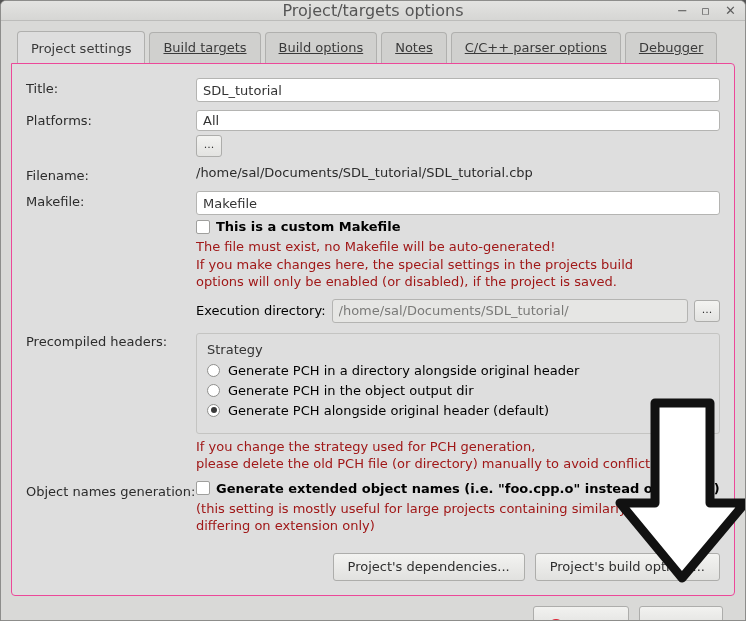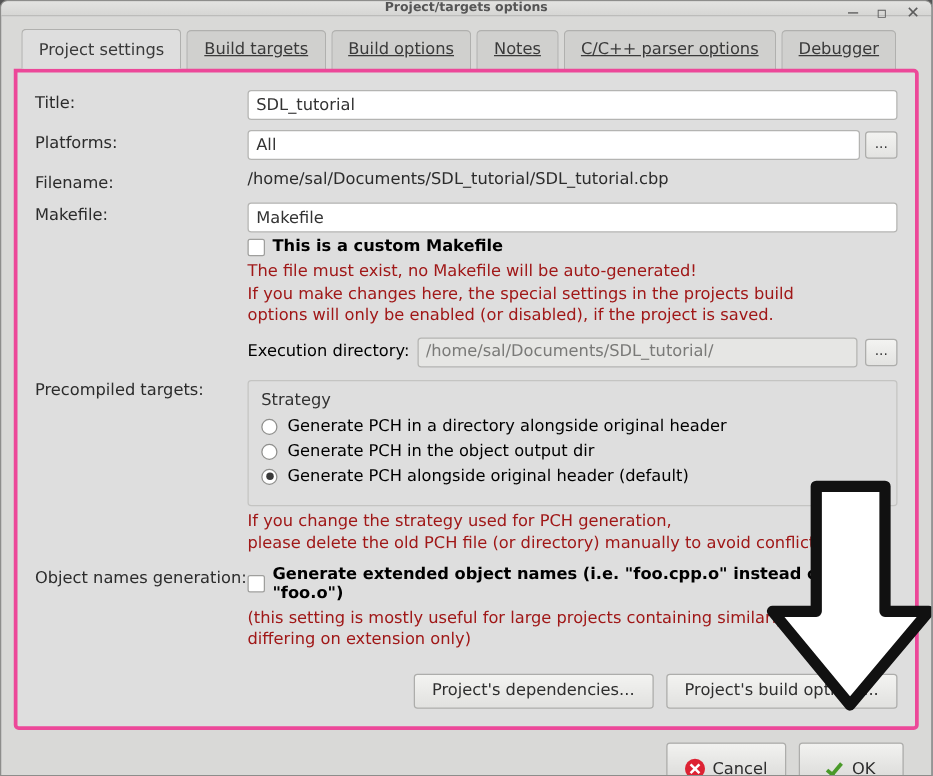--- a/index.html
+++ b/index.html
@@ -1,33 +1,33 @@
 <!DOCTYPE html>
 <html><head>
 <meta charset="utf-8">
 <style>
   * { box-sizing: border-box; font-family: "DejaVu Sans", "Liberation Sans", Arial, sans-serif; font-size: 13px; }
   body { margin:0; padding:0; background:#555; }
   .window { width:746px; height:621px; background:#d9d9d7; border:1px solid #8d8d8b; display:flex; flex-direction:column; border-radius:6px 6px 0 0; overflow:hidden;}
   .titlebar { height:28px; background:linear-gradient(#e3e3e1,#d6d6d4); border-bottom:1px solid #bcbcba; display:flex; align-items:center; justify-content:center; position:relative;}
-  .titlebar-text { color:#555; font-weight:bold; font-size:10px;}
+  .titlebar-text { color:#555; font-weight:normal; font-size:16px;}
   .titlebar-buttons { position:absolute; right:6px; top:3px; display:flex; gap:10px;}
   .tb-btn { width:14px; height:14px; color:#5c5c5c; cursor:default; font-size:13px; line-height:14px;}
   .content { flex:1; padding:10px 10px 10px 10px; display:flex; flex-direction:column;}
   .tabs { display:flex; gap:4px; padding-left:6px; }
   .tab { padding:7px 13px 7px 13px; border:1px solid #b0b0ae; border-bottom:none; background:#d9d9d7; border-radius:4px 4px 0 0; color:#3a3a3a; cursor:default; position:relative; top:1px;}
   .tab.active { background:#dedede; z-index:2; border-color:#b0b0ae; padding-top:9px; top:0;}
   .tab:not(.active){ background:#d0d0ce;text-decoration:underline; }
-  .tabpanel { flex:1; border:3px solid #ec4899; background:#dedede; border-radius:0 4px 4px 4px; padding:14px 14px 14px 14px; position:relative;}
+  .tabpanel { flex:1; border:1px solid #ec4899; background:#dedede; border-radius:0 4px 4px 4px; padding:14px 14px 14px 14px; position:relative;}
   .form-row { display:flex; align-items:flex-start; margin-bottom:8px;}
   .flabel { width:170px; padding-top:3px; color:#2c2c2c;}
   .fbody { flex:1; }
   .tinput { width:100%; height:24px; border:1px solid #b4b4b2; border-radius:3px; background:#fff; padding:2px 6px; color:#333;}
   .tinput.disabled { background:#e6e6e4; color:#7a7a78;}
-  .inline-input { display:flex; gap:4px; align-items:center;}
+  .inline-input { display:flex; gap:4px; align-items:flex-start;flex-direction:column;}
   .dots-btn { width:26px; height:22px; border:1px solid #adadab; border-radius:3px; background:linear-gradient(#f3f3f1,#e3e3e1); text-align:center; font-size:11px; line-height:18px; color:#333;}
   .checkbox-row { display:flex; align-items:center; gap:6px; margin-top:4px;font-weight:bold;}
   .chk { width:14px; height:14px; border:1px solid #9f9f9d; border-radius:2px; background:#fff;}
   .radio { width:13px; height:13px; border:1px solid #8f8f8d; border-radius:50%; background:#fff; display:inline-flex; align-items:center; justify-content:center;}
   .radio.checked::after{content:""; width:6px; height:6px; background:#3a3a3a; border-radius:50%; display:block;}
   .warn { color:#a01818; margin-top:4px; line-height:1.35;}
   .exec-row { display:flex; align-items:center; gap:6px; margin-top:8px;}
   .strategy-box { border:1px solid #c4c4c2; border-radius:3px; padding:8px 10px 10px 10px; margin-top:2px; position:relative; background:#dedede;}
   .strategy-title { position:relative; top:0; margin-bottom:6px; color:#333;}
   .radio-row { display:flex; align-items:center; gap:8px; margin:5px 0;}
@@ -103,21 +103,21 @@
           </div>
           <div class="exec-row">
             <span>Execution directory:</span>
             <input class="tinput disabled" style="flex: 1 1 0%;" readonly="" value="/home/sal/Documents/SDL_tutorial/">
             <div class="dots-btn">...</div>
           </div>
         </div>
       </div>
 
       <div class="form-row">
-        <div class="flabel">Precompiled targets:</div>
+        <div class="flabel">Precompiled headers:</div>
         <div class="fbody">
           <div class="strategy-box">
             <div class="strategy-title">Strategy</div>
             <div class="radio-row">
               <span class="radio"></span>
               <span>Generate PCH in a directory alongside original header</span>
             </div>
             <div class="radio-row">
               <span class="radio"></span>
               <span>Generate PCH in the object output dir</span>

